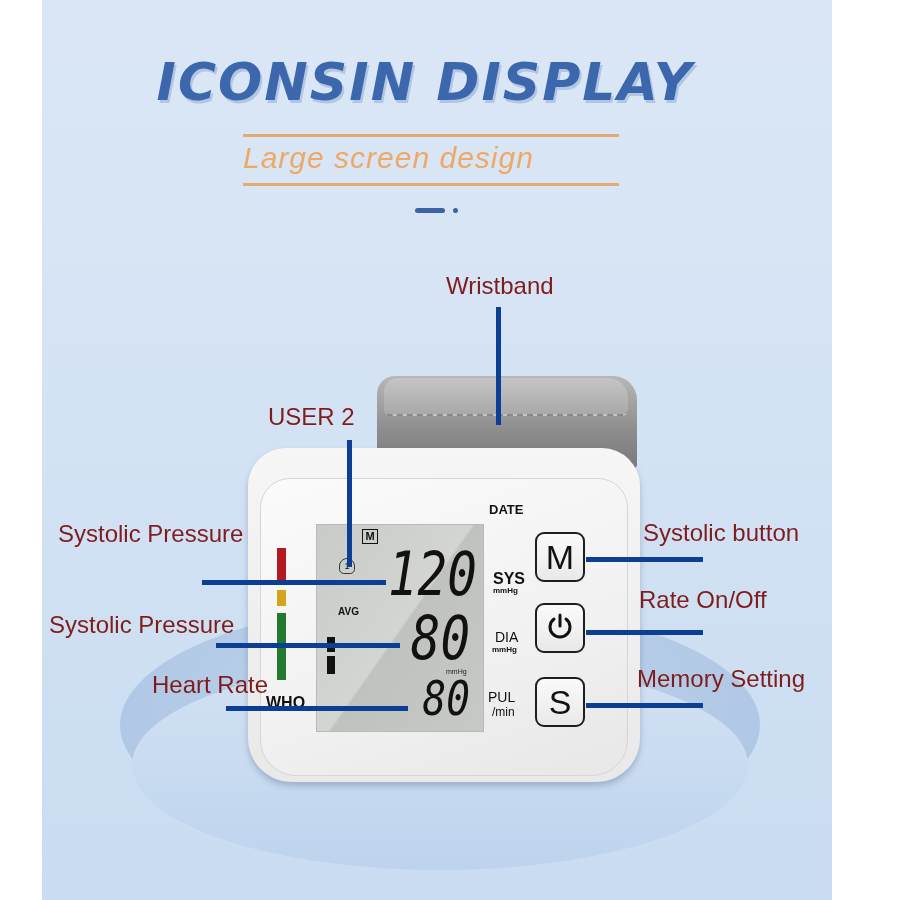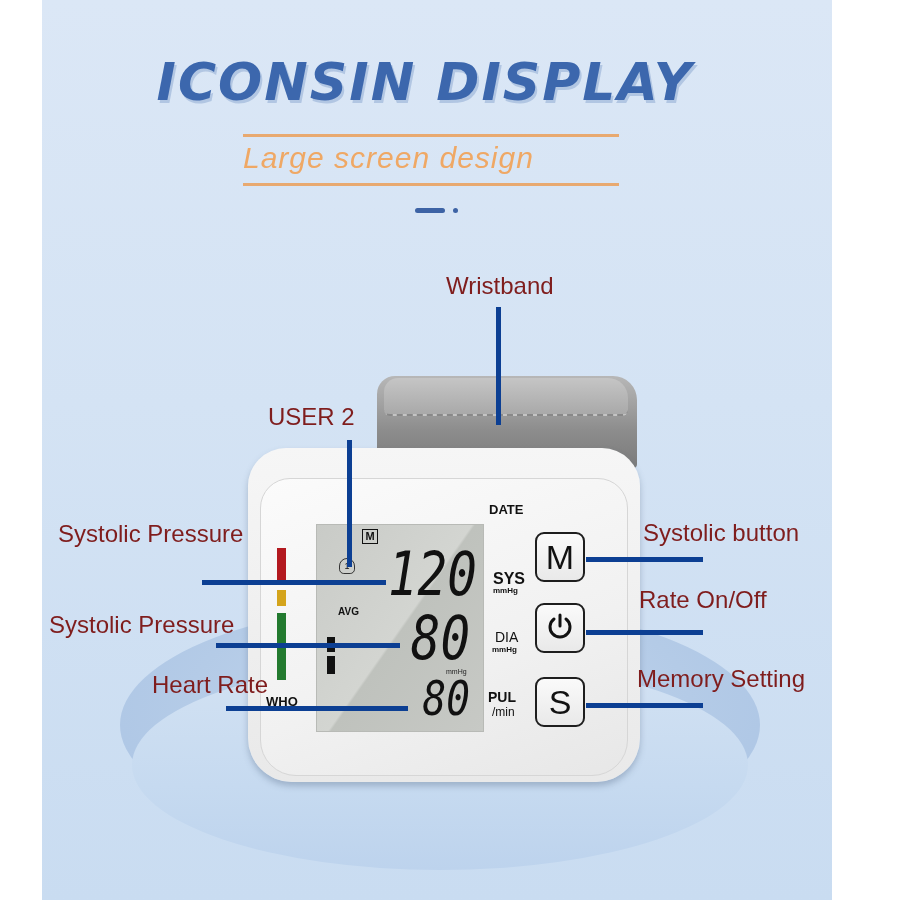--- a/index.html
+++ b/index.html
@@ -43,39 +43,39 @@
 <div class="cuff"></div>
 <div class="cuff-top"></div>
 
 <div class="device">
   <div class="face"></div>
 </div>
 
 <div class="who-bar" style="top:548px;height:32px;background:#b3191f"></div>
 <div class="who-bar" style="top:590px;height:16px;background:#d4a41c"></div>
 <div class="who-bar" style="top:613px;height:67px;background:#237a2f"></div>
-<div class="small" style="left:266px;top:694px;font-size:13px">WHO</div>
+<div class="small" style="left:266px;top:694px;font-size:16px">WHO</div>
 
 <div class="lcd"></div>
 <div style="position:absolute;left:362px;top:529px;width:14px;height:13px;border:1.5px solid #111;font-size:11px;font-weight:bold;line-height:13px;text-align:center;color:#111">M</div>
 <div style="position:absolute;left:339px;top:558px;width:14px;height:14px;border:1.5px solid #333;border-radius:50% 50% 30% 30%;font-size:9px;line-height:14px;text-align:center;color:#111">1</div>
 <div class="small" style="left:338px;top:606px;font-size:10px">AVG</div>
 <div style="position:absolute;left:327px;top:637px;width:8px;height:15px;background:#111"></div>
 <div style="position:absolute;left:327px;top:656px;width:8px;height:18px;background:#111"></div>
 <div class="seg" style="left:370px;top:544px;width:100px;font-size:60px;line-height:60px">120</div>
 <div class="seg" style="left:380px;top:608px;width:90px;font-size:60px;line-height:60px">80</div>
 <div style="position:absolute;left:446px;top:668px;font-size:7px;color:#222">mmHg</div>
 <div class="seg" style="left:400px;top:674px;width:70px;font-size:48px;line-height:48px">80</div>
 
 <div class="side-lbl" style="left:489px;top:503px;font-size:13px">DATE</div>
 <div class="side-lbl" style="left:493px;top:571px;font-size:16px">SYS</div>
 <div class="side-lbl" style="left:493px;top:587px;font-size:8px">mmHg</div>
 <div class="side-lbl" style="left:495px;top:630px;font-size:14px;font-weight:normal">DIA</div>
 <div class="side-lbl" style="left:492px;top:646px;font-size:8px">mmHg</div>
-<div class="side-lbl" style="left:488px;top:690px;font-size:14px;font-weight:bold">PUL</div>
+<div class="side-lbl" style="left:488px;top:690px;font-size:14px;font-weight:normal">PUL</div>
 <div class="side-lbl" style="left:492px;top:706px;font-size:12px;font-weight:normal">/min</div>
 
 <div class="btn" style="top:532px">
     <span>M</span>
   </div>
 <div class="btn" style="top:603px">
   <span>
     <svg width="28" height="28" viewBox="0 0 28 28">
         <path d="M8 7 A10 10 0 1 0 20 7" fill="none" stroke="#111" stroke-width="3" stroke-linecap="round"></path>
         <line x1="14" y1="3" x2="14" y2="14" stroke="#111" stroke-width="3" stroke-linecap="round"></line>

